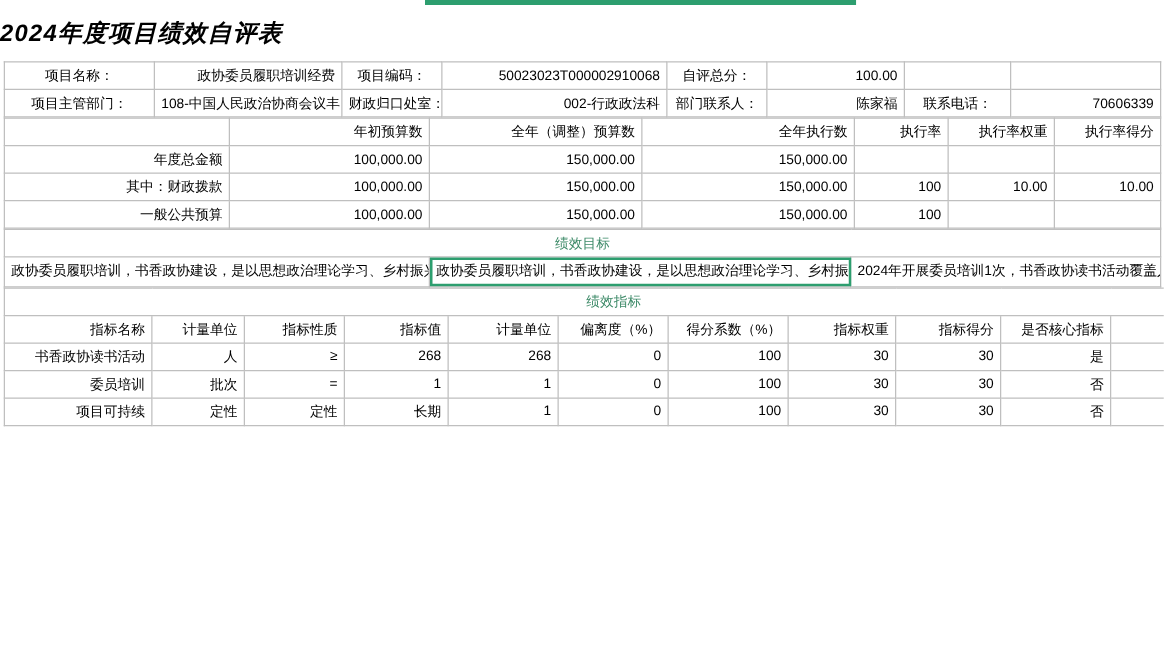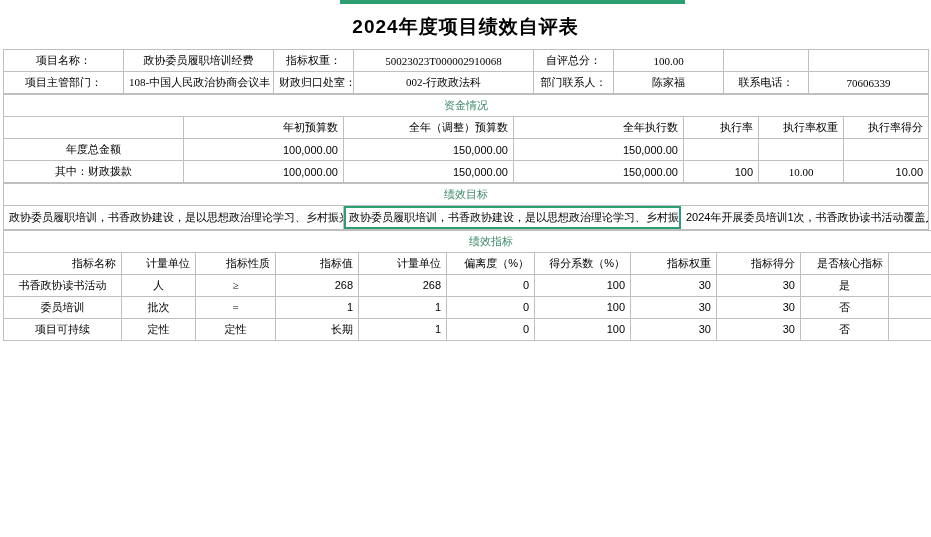--- a/index.html
+++ b/index.html
@@ -25,26 +25,26 @@
   .topbar {
     height: 4px;
     width: 100%;
     display: flex;
   }
   .topbar .seg-left { flex: 0 0 340px; background: #ffffff; }
   .topbar .seg-mid { flex: 0 0 345px; background: #2d9e6f; }
   .topbar .seg-right { flex: 1; background: #ffffff; }
 
   .title {
-    text-align: center;
     font-size: 19px;
     font-weight: bold;
     letter-spacing: 1px;
     padding: 10px 0 9px 0;
     color: #000;
+    font-style: italic;
   }
 
   table.grid {
     border-collapse: collapse;
     width: 925px;
     margin: 0 3px;
     table-layout: fixed;
   }
   table.grid td, table.grid th {
     border: 1px solid #bfbfbf;
@@ -54,21 +54,21 @@
     vertical-align: middle;
     box-sizing: border-box;
     height: 22px;
     overflow: hidden;
     white-space: nowrap;
   }
   .lbl {
     text-align: center;
     font-weight: bold;
   }
-  .val-left { text-align: center; font-family: Liberation Serif, serif; }
+  .val-left { text-align: right; }
   .val-right { text-align: right; }
 
   .section-head td {
     text-align: center;
     font-weight: bold;
     color: #3d8a68;
     font-size: 12px;
     background: #ffffff;
     height: 24px;
   }
@@ -111,21 +111,21 @@
       <col style="width:180px">
       <col style="width:80px">
       <col style="width:110px">
       <col style="width:85px">
       <col style="width:120px">
     </colgroup>
     <tbody>
       <tr>
         <td class="lbl">项目名称：</td>
         <td class="val-left">政协委员履职培训经费</td>
-        <td class="lbl">指标权重：</td>
+        <td class="lbl">项目编码：</td>
         <td class="val-left">50023023T000002910068</td>
         <td class="lbl">自评总分：</td>
         <td class="val-left">100.00</td>
         <td></td>
         <td></td>
       </tr>
       <tr>
         <td class="lbl">项目主管部门：</td>
         <td class="val-left">108-中国人民政治协商会议丰</td>
         <td class="lbl">财政归口处室：</td>
@@ -142,23 +142,20 @@
     <colgroup>
       <col style="width:180px">
       <col style="width:160px">
       <col style="width:170px">
       <col style="width:170px">
       <col style="width:75px">
       <col style="width:85px">
       <col style="width:85px">
     </colgroup>
     <tbody>
-      <tr class="section-head">
-        <td colspan="7">资金情况</td>
-      </tr>
       <tr class="colhead">
         <td></td>
         <td>年初预算数</td>
         <td>全年（调整）预算数</td>
         <td>全年执行数</td>
         <td>执行率</td>
         <td>执行率权重</td>
         <td>执行率得分</td>
       </tr>
       <tr>
@@ -171,20 +168,29 @@
         <td class="val-right"></td>
       </tr>
       <tr>
         <td class="val-left">其中：财政拨款</td>
         <td class="val-right">100,000.00</td>
         <td class="val-right">150,000.00</td>
         <td class="val-right">150,000.00</td>
         <td class="val-right">100</td>
         <td class="val-left">10.00</td>
         <td class="val-right">10.00</td>
+      </tr>
+      <tr>
+        <td class="val-left">一般公共预算</td>
+        <td class="val-right">100,000.00</td>
+        <td class="val-right">150,000.00</td>
+        <td class="val-right">150,000.00</td>
+        <td class="val-right">100</td>
+        <td class="val-left"></td>
+        <td class="val-right"></td>
       </tr>
     </tbody>
   </table>
 
   <table class="grid">
     <colgroup>
       <col style="width:340px">
       <col style="width:337px">
       <col style="width:248px">
     </colgroup>

